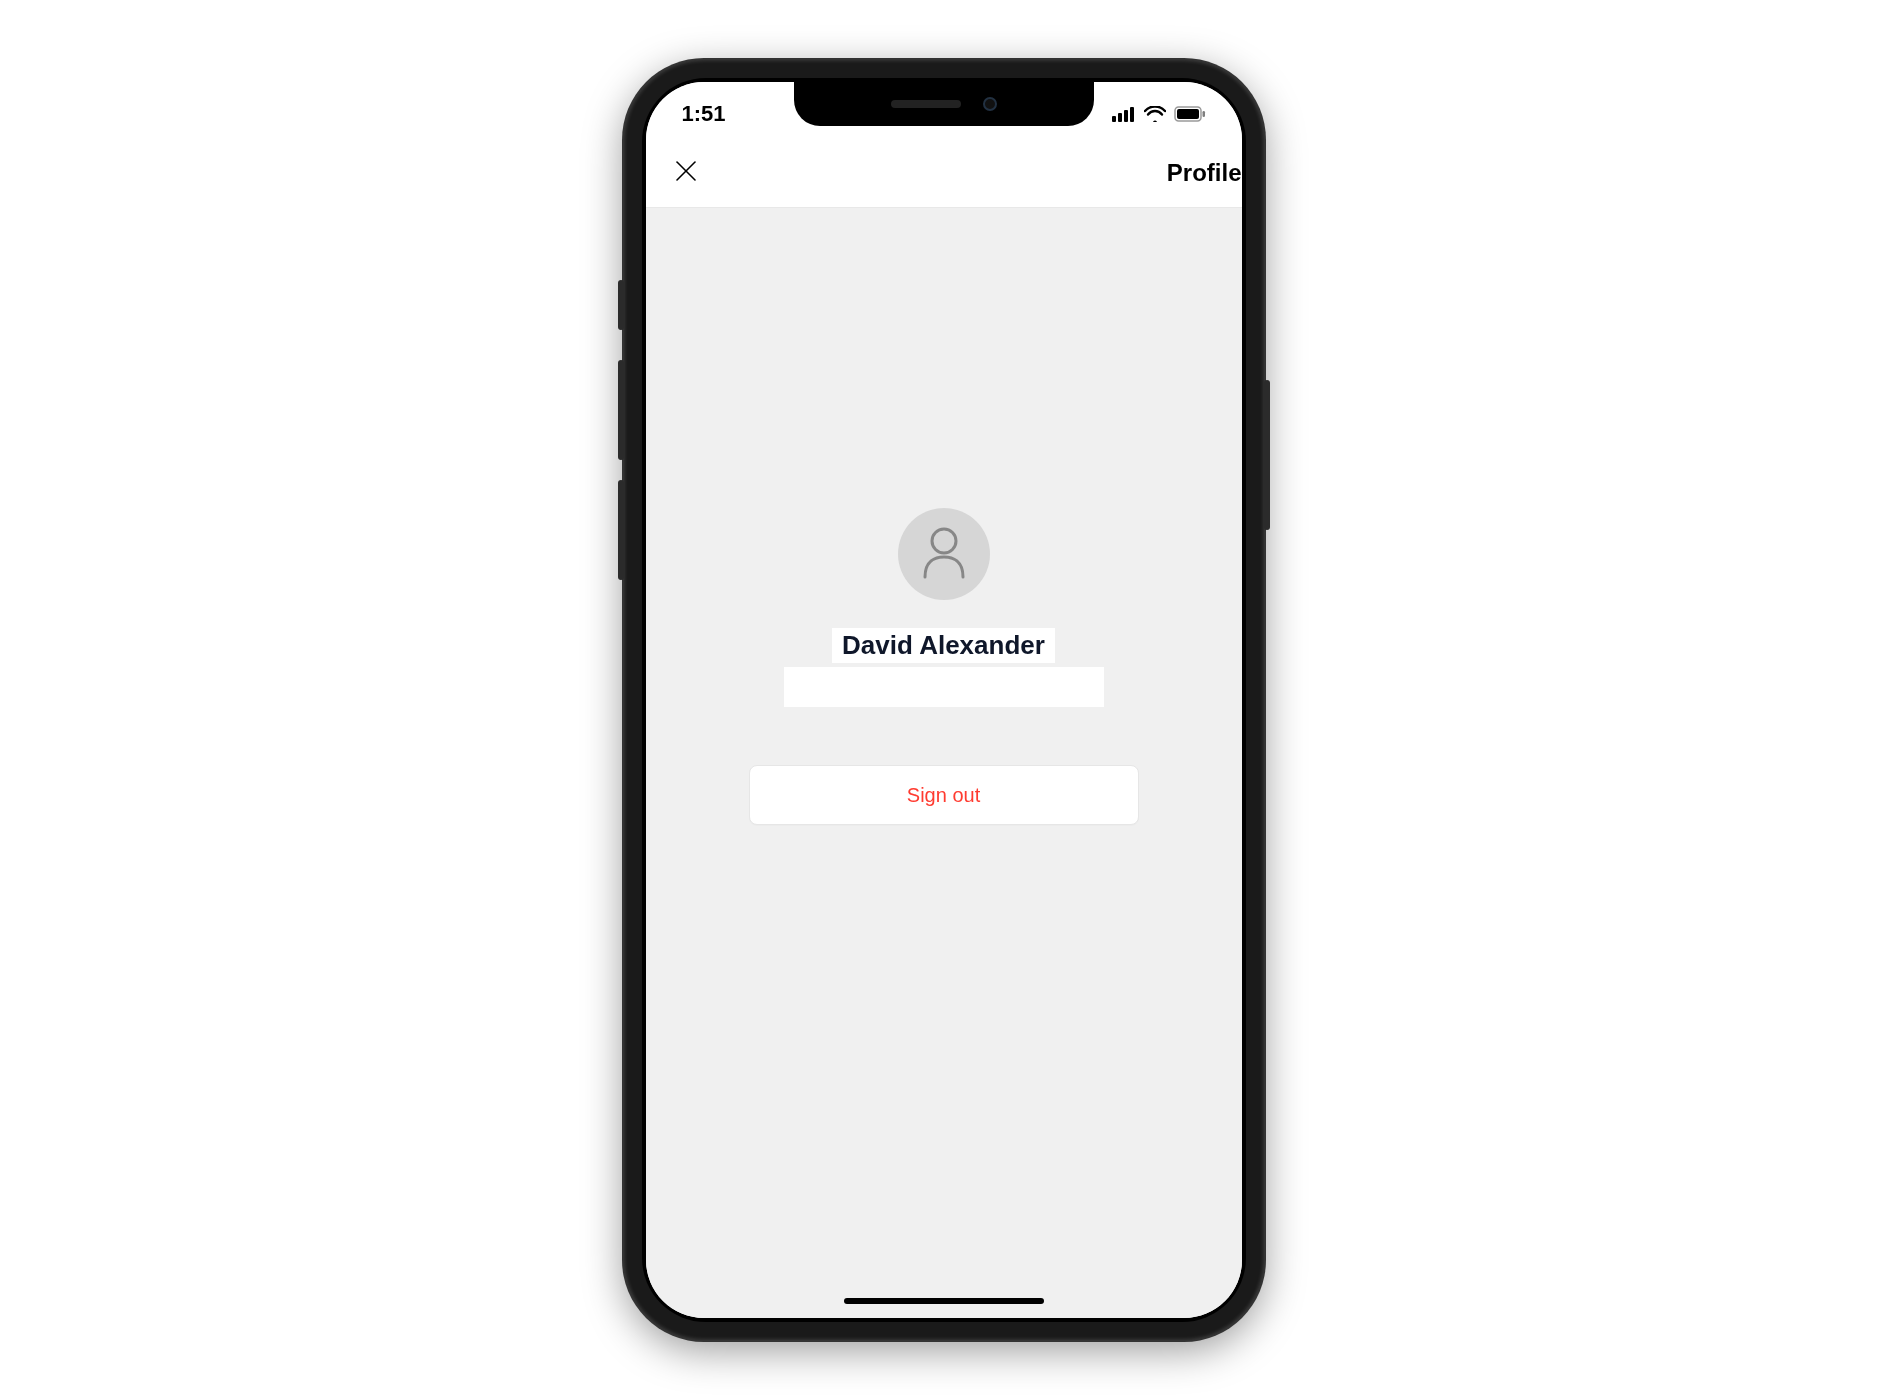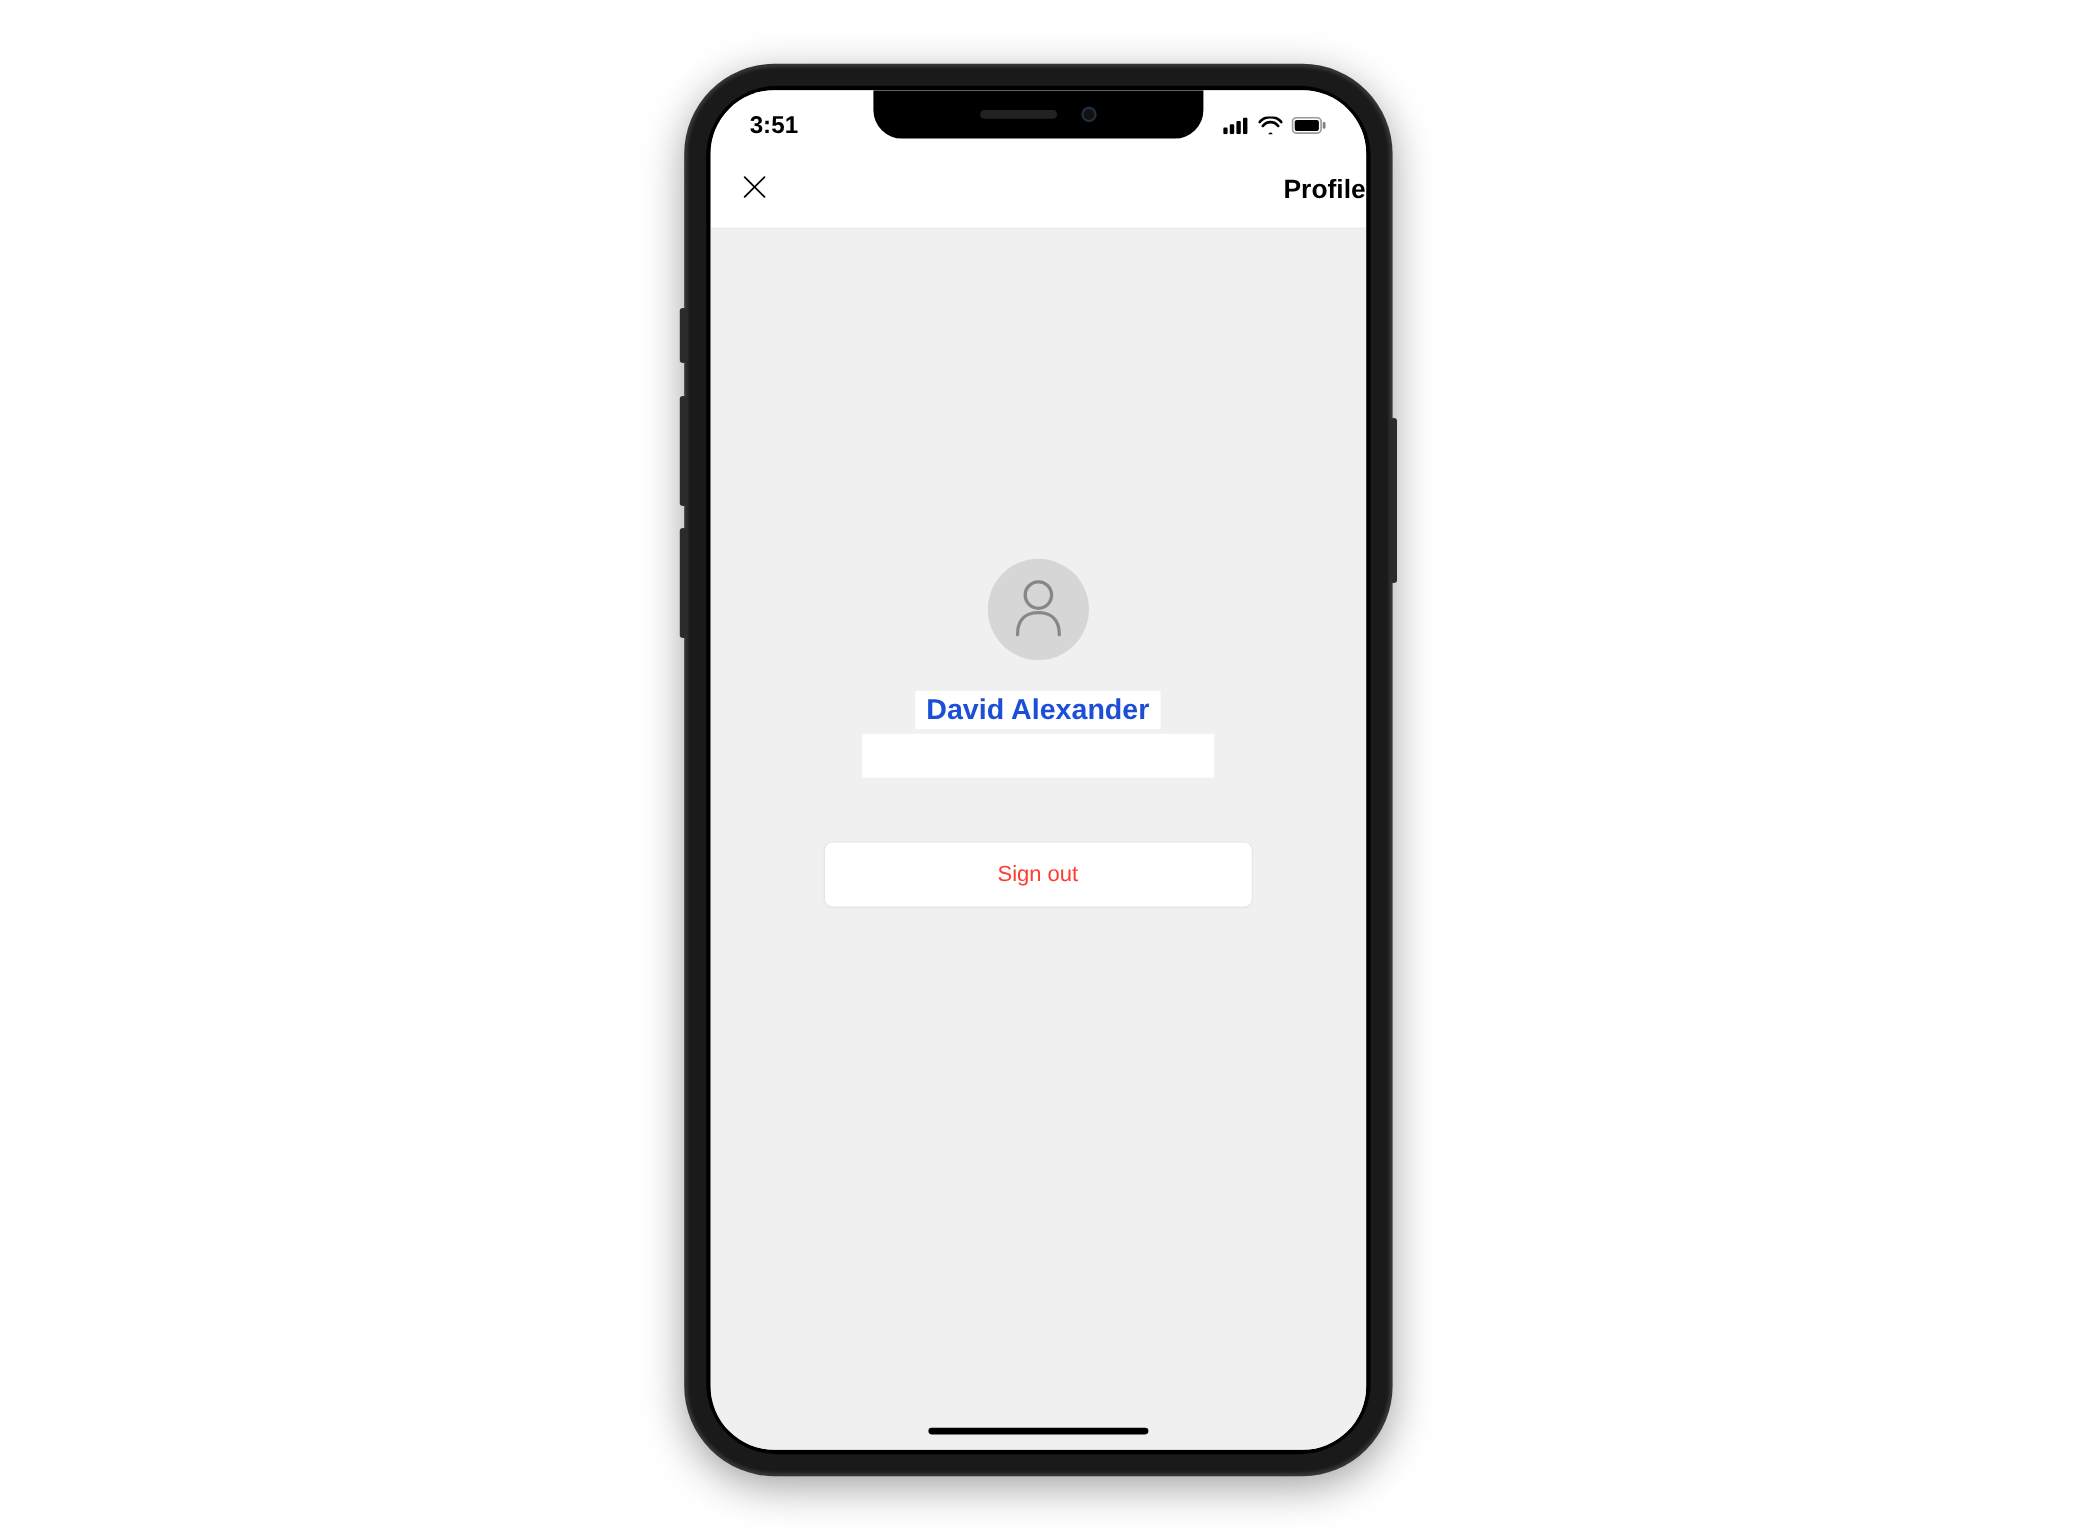--- a/index.html
+++ b/index.html
@@ -168,21 +168,21 @@
     background: #d6d6d6;
     display: flex;
     align-items: center;
     justify-content: center;
     margin-bottom: 28px;
   }
 
   .username {
     font-size: 26px;
     font-weight: 700;
-    color: #1d4ed8;
+    color: #0f172a;
     background: #ffffff;
     padding: 2px 10px;
     margin-bottom: 4px;
   }
   .email-row {
     width: 320px;
     height: 40px;
     background: #ffffff;
   }
 
@@ -232,21 +232,21 @@
 
   <div class="phone-inner">
     <div class="screen">
 
       <div class="notch">
         <div class="speaker"></div>
         <div class="camera"></div>
       </div>
 
       <div class="status-bar">
-        <div class="status-time">3:51</div>
+        <div class="status-time">1:51</div>
         <div class="status-right">
           <span class="signal-icon">
             <svg width="24" height="16" viewBox="0 0 24 16">
               <rect x="0" y="10" width="4" height="6" rx="1" fill="#000"></rect>
               <rect x="6" y="7" width="4" height="9" rx="1" fill="#000"></rect>
               <rect x="12" y="4" width="4" height="12" rx="1" fill="#000"></rect>
               <rect x="18" y="1" width="4" height="15" rx="1" fill="#000"></rect>
             </svg>
           </span>
           <span class="wifi-icon">

